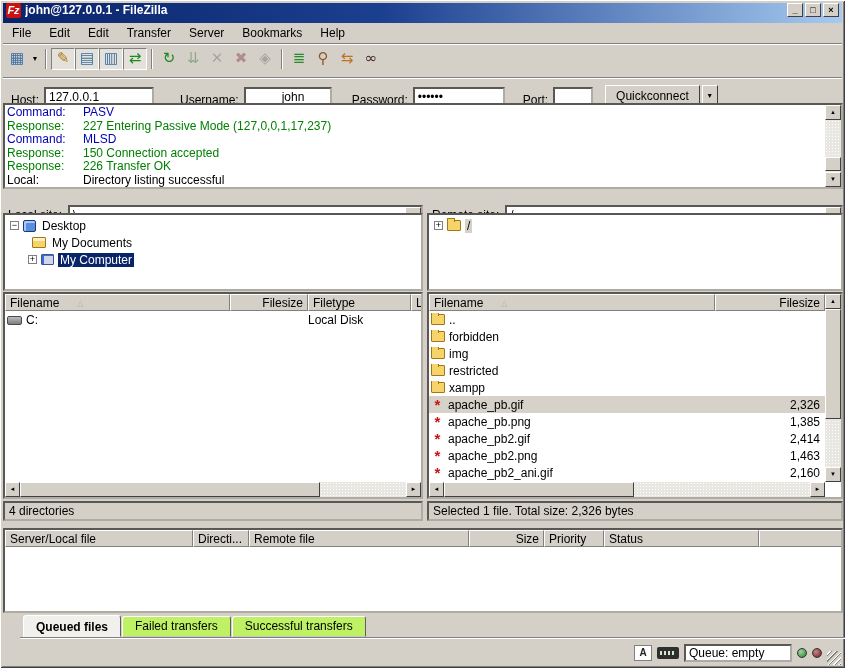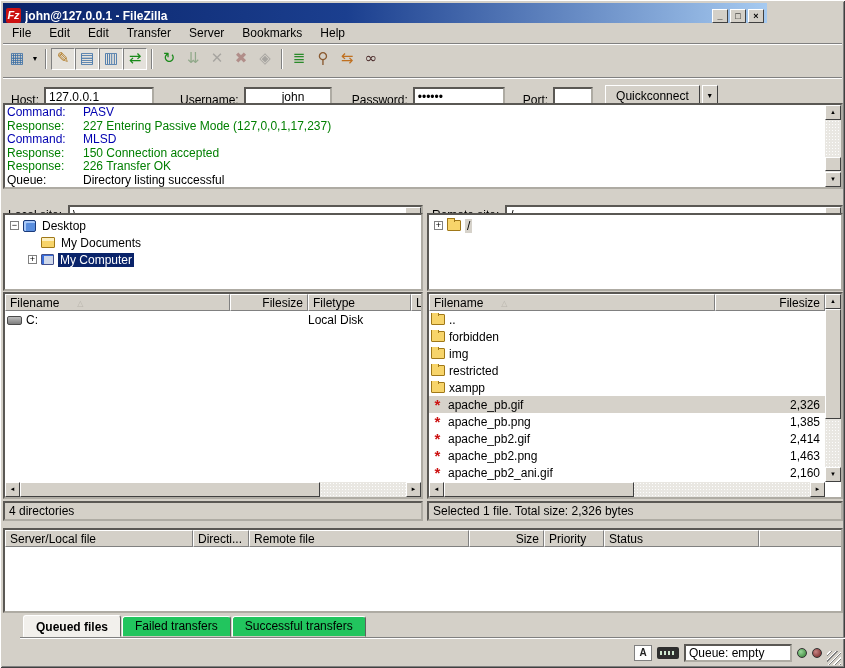--- a/index.html
+++ b/index.html
@@ -1,23 +1,23 @@
 <!DOCTYPE html>
 <html><head>
 <meta charset="utf-8">
 <style>
   html,body{margin:0;padding:0;background:#808080;}
   *{box-sizing:border-box;font-family:"Liberation Sans","DejaVu Sans",sans-serif;}
   #win{position:relative;width:845px;height:668px;background:#d4d0c8;
        box-shadow:inset 1px 1px 0 #ffffff, inset -1px -1px 0 #404040, inset 2px 2px 0 #d4d0c8, inset -2px -2px 0 #808080;
        overflow:hidden;font-size:12px;color:#000;}
   
-  .titlebar{position:absolute;left:3px;top:3px;width:764px;height:20px;
+  .titlebar{position:absolute;left:3px;top:3px;width:839px;height:20px;
             background:linear-gradient(to right,#0a246a,#1b3f8f 45%,#a6caf0);
-            display:flex;align-items:flex-end;padding:0 3px;}
+            display:flex;align-items:flex-start;padding:0 3px;}
   .fzlogo{width:15px;height:15px;background:#cc1111;color:#fff;font-weight:bold;font-style:italic;
           font-size:11px;line-height:15px;text-align:center;margin-right:4px;border-radius:2px;}
   .titletext{color:#fff;font-weight:bold;font-size:12px;flex:1;white-space:nowrap;overflow:hidden;}
   .winbtns{display:flex;gap:2px;}
   .winbtn{width:16px;height:14px;background:#d4d0c8;border:1px solid;border-color:#fff #404040 #404040 #fff;
           font-size:9px;line-height:12px;text-align:center;font-weight:bold;color:#000;cursor:default;}
   
   .menubar{position:absolute;left:3px;top:23px;width:839px;height:21px;display:flex;align-items:center;
            border-bottom:1px solid #808080;box-shadow:0 1px 0 #fff;}
   .menu-item{padding:2px 9px;cursor:default;}
@@ -89,21 +89,21 @@
   .frow{display:flex;align-items:center;height:17px;white-space:nowrap;}
   .frow .name{flex:none;display:flex;align-items:center;padding-left:2px;overflow:hidden;}
   .frow .size{flex:none;text-align:right;padding-right:5px;}
   .frow.selected{background:#d6d2ca;}
   .liststatus{position:absolute;top:501px;height:20px;background:#d4d0c8;border:2px inset #aeaba3;
               padding:1px 4px;white-space:nowrap;overflow:hidden;}
   
   .queuepane{position:absolute;left:3px;top:528px;width:840px;height:85px;background:#fff;border:2px inset #aeaba3;overflow:hidden;}
   .tabsrow{position:absolute;left:20px;top:614px;width:840px;height:24px;display:flex;align-items:flex-end;padding-left:3px;
            border-bottom:1px solid #808080;box-shadow:0 1px 0 #fff;}
-  .tab{background:#22c55e;border:1px solid;border-color:#fff #606060 #cac6be #fff;padding:2px 12px 3px 12px;height:21px;
+  .tab{background:#bef264;border:1px solid;border-color:#fff #606060 #cac6be #fff;padding:2px 12px 3px 12px;height:21px;
        margin-right:1px;border-radius:3px 3px 0 0;cursor:default;white-space:nowrap;}
   .tab.active{background:#f2f0ec;font-weight:bold;height:22px;padding-top:4px;border-color:#fff #606060 #f2f0ec #fff;}
   
   .statusbar{position:absolute;left:3px;top:641px;width:840px;height:24px;display:flex;align-items:center;justify-content:flex-end;gap:5px;padding-right:2px;}
   .dtype{width:18px;height:16px;background:#fff;border:1px solid #808080;font-size:10px;font-weight:bold;text-align:center;line-height:14px;color:#222;}
   .speedbadge{width:22px;height:12px;background:#2e2e2e;border-radius:2px;position:relative;}
   .speedbadge:before{content:"";position:absolute;left:3px;top:4px;width:16px;height:4px;
                      background:repeating-linear-gradient(to right,#cfe8cf 0 2px,#2e2e2e 2px 4px);}
   .queuebox{width:108px;height:18px;background:#fff;border:2px inset #aeaba3;padding:0 3px;line-height:15px;}
   .led{width:10px;height:10px;border-radius:50%;border:1px solid #333;}
@@ -207,21 +207,21 @@
     <div class="qcdrop">▼</div>
   </div>
 
   <div class="logpane">
     <div class="logbody" id="logbody">
         <div class="log-line command"><span class="log-label">Command:</span><span class="log-text">PASV</span></div>
         <div class="log-line response"><span class="log-label">Response:</span><span class="log-text">227 Entering Passive Mode (127,0,0,1,17,237)</span></div>
         <div class="log-line command"><span class="log-label">Command:</span><span class="log-text">MLSD</span></div>
         <div class="log-line response"><span class="log-label">Response:</span><span class="log-text">150 Connection accepted</span></div>
         <div class="log-line response"><span class="log-label">Response:</span><span class="log-text">226 Transfer OK</span></div>
-        <div class="log-line status"><span class="log-label">Queue:</span><span class="log-text">Directory listing successful</span></div>
+        <div class="log-line status"><span class="log-label">Local:</span><span class="log-text">Directory listing successful</span></div>
       </div>
     <div class="vscroll">
       <div class="sbtn" style="top:0">▲</div>
       <div class="sthumb" style="top:52px;height:14px;left:0;right:0"></div>
       <div class="sbtn" style="bottom:0">▼</div>
     </div>
   </div>
 
   <div class="siterow" style="left:3px;width:420px;">
     <span style="margin:0 6px 0 5px">Local site:</span>
@@ -237,21 +237,21 @@
       <div class="cdrop">▼</div>
     </div>
   </div>
 
   <div class="treepane" id="localtree" style="left:3px;width:420px;">
       <div class="tree-row" style="padding-left: 5px;">
         <div class="expander">−</div>
         <span class="icon icon-desktop"></span>
         <span class="tlabel">Desktop</span>
       </div>
-      <div class="tree-row" style="padding-left: 23px;">
+      <div class="tree-row" style="padding-left: 14px;">
         <div class="exp-spacer"></div>
         <span class="icon icon-docs"></span>
         <span class="tlabel">My Documents</span>
       </div>
       <div class="tree-row" style="padding-left: 23px;">
         <div class="expander">+</div>
         <span class="icon icon-computer"></span>
         <span class="tlabel sel-active">My Computer</span>
       </div>
     </div>

